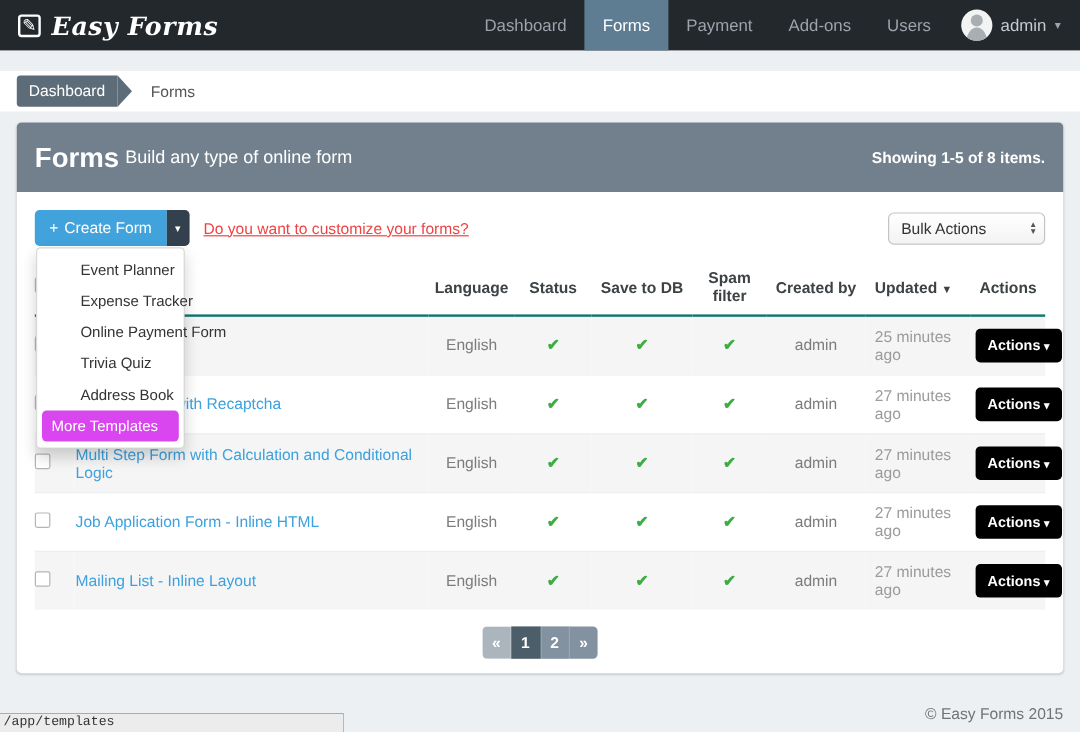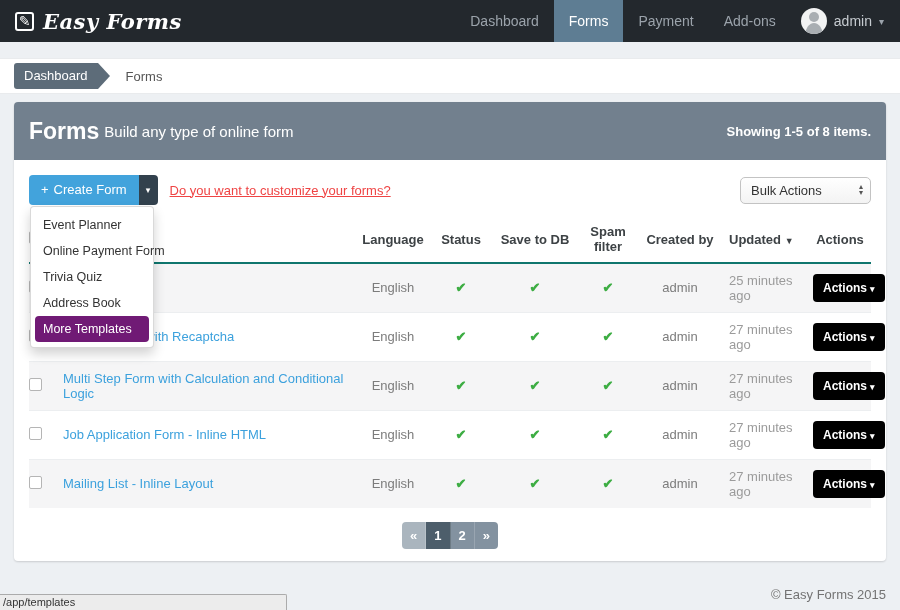--- a/index.html
+++ b/index.html
@@ -52,22 +52,22 @@
   .customize-link { margin-left:12px; color:#ef4444; font-size:13px; text-decoration:underline; cursor:pointer; }
   .bulk-select { margin-left:auto; width:131px; height:27px; border:1px solid #c3c3c3; border-radius:5px;
                  background:linear-gradient(#fff,#f3f3f3); display:flex; align-items:center;
                  padding:0 7px 0 10px; font-size:13px; color:#333; cursor:pointer; }
   .sel-arrows { margin-left:auto; display:flex; flex-direction:column; line-height:6px; font-size:8px; color:#555; }
 
   
   .dropdown-menu { position:absolute; left:16px; top:46px; width:124px; background:#fff;
                    border:1px solid rgba(0,0,0,.15); border-radius:4px; box-shadow:0 6px 12px rgba(0,0,0,.18);
                    padding:5px 0; z-index:20; }
-  .dd-item { font-size:12.5px; color:#333; padding:5px 12px; line-height:16px; white-space:nowrap; cursor:pointer; }
-  .dd-item.highlight { background:#701a75; color:#fff; border-radius:4px; margin:0 4px; padding:5px 8px; }
+  .dd-item { font-size:12.5px; color:#333; padding:5px 12px; line-height:16px; white-space:nowrap; cursor:pointer;margin-left:24px; }
+  .dd-item.highlight { background:#d946ef; color:#fff; border-radius:4px; margin:0 4px; padding:5px 8px; }
 
   
   table { width:100%; border-collapse:collapse; table-layout:fixed; margin-top:11px; }
   th { font-size:13px; color:#3d4245; font-weight:bold; text-align:center; padding:8px 4px;
        border-bottom:2px solid #0f766e; }
   th.left, td.left { text-align:left; }
   td { font-size:13px; text-align:center; padding:5px 4px; height:49px; border-top:1px solid #eceef0; vertical-align:middle; }
   tr.stripe td { background:#f5f5f6; }
   td.cb, th.cb { padding-left:0; text-align:left; }
   td.title-cell { text-align:left; padding-left:1px; }
@@ -89,37 +89,38 @@
               background:#8392a0; text-align:center; cursor:pointer; border-right:1px solid rgba(255,255,255,.18); }
   .page-btn:first-child { border-radius:4px 0 0 4px; }
   .page-btn:last-child { border-radius:0 4px 4px 0; border-right:none; }
   .page-btn.disabled { background:#aab5be; }
   .page-btn.active { background:#4d5e6b; }
 
   
   .footer { margin:26px 14px 0; text-align:right; color:#737373; font-size:13px; }
   .statusbar { position:absolute; left:0; bottom:0; width:287px; height:16px; background:#ececec;
                border:1px solid #ababab; border-left:none; border-bottom:none; border-radius:0 2px 0 0;
-               font-size:11px; color:#333; line-height:14px; padding-left:3px; overflow:hidden; white-space:nowrap; }
+               font-size:11px; color:#333; line-height:14px; padding-left:3px; overflow:hidden; white-space:nowrap;font-family:Liberation Mono, monospace; }
 </style>
 </head>
 <body>
 
 <div class="navbar">
   <div class="brand">
     <span class="logo-box">
         <span>✎</span>
       </span>
     <span class="brand-text">Easy Forms</span>
   </div>
   <div class="nav">
     <div class="nav-item">Dashboard</div>
     <div class="nav-item active">Forms</div>
     <div class="nav-item">Payment</div>
     <div class="nav-item">Add-ons</div>
+    <div class="nav-item">Users</div>
     <div class="user-item">
       <span class="avatar"></span>
       <span>admin</span>
       <span class="caret">▾</span>
     </div>
   </div>
 </div>
 
 <div class="breadcrumb-bar">
   <span class="crumb-badge">Dashboard</span>
@@ -150,20 +151,21 @@
         <span>Bulk Actions</span>
         <span class="sel-arrows">
           <span>▴</span>
             <span>▾</span>
         </span>
       </div>
     </div>
 
     <div class="dropdown-menu">
       <div class="dd-item">Event Planner</div>
+      <div class="dd-item">Expense Tracker</div>
       <div class="dd-item">Online Payment Form</div>
       <div class="dd-item">Trivia Quiz</div>
       <div class="dd-item">Address Book</div>
       <div class="dd-item highlight">More Templates</div>
     </div>
 
     <table>
       <colgroup>
         <col style="width:33px">
           <col style="width:295px">

